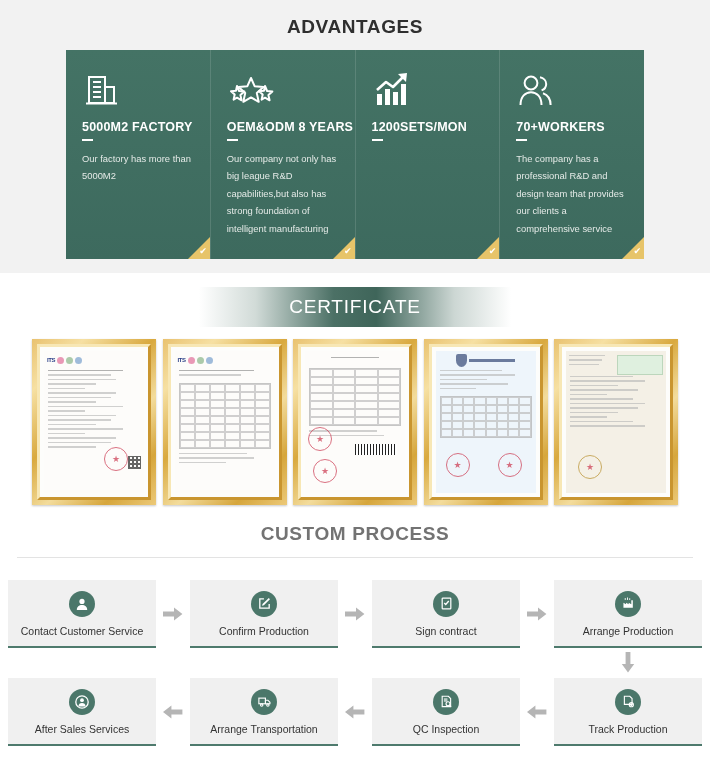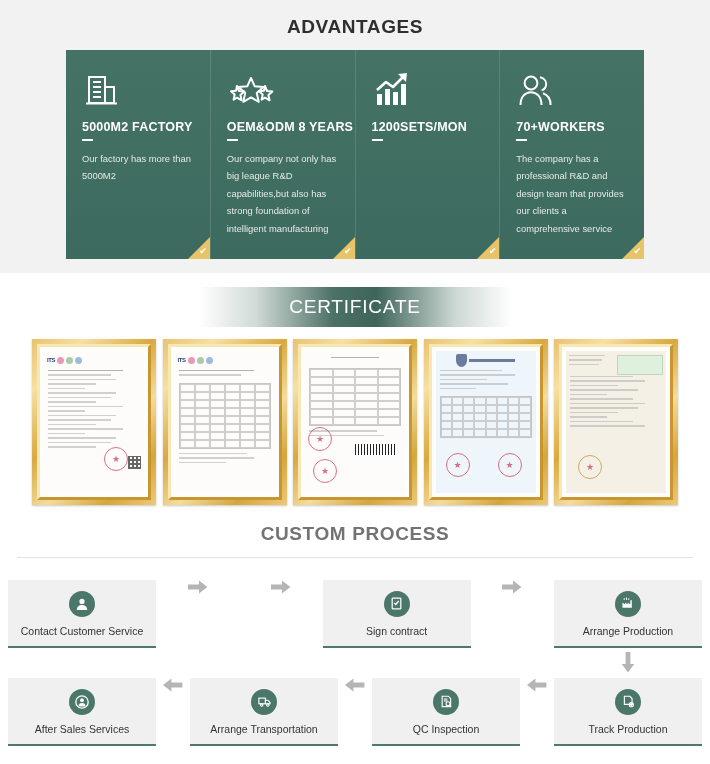--- a/index.html
+++ b/index.html
@@ -229,21 +229,21 @@
     height: 1px;
     background: #e3e3e3;
     margin: 0 auto 22px auto;
   }
   .cp-grid {
     width: 694px;
     margin: 0 auto;
   }
   .cp-row {
     display: flex;
-    align-items: flex-start;
+    align-items: center;
   }
   .cp-box {
     width: 148px;
     background: #f0f0f0;
     border-bottom: 2.5px solid #4e7a6d;
     padding: 11px 4px 9px 4px;
     text-align: center;
   }
   .cp-icon-circle {
     width: 26px; height: 26px;
@@ -634,20 +634,29 @@
         </div>
         <div class="cp-label">Contact Customer Service</div>
       </div>
 
       <div class="cp-arrow">
         <svg width="20" height="14" viewBox="0 0 20 14" fill="#b5b5b5">
           <path d="M0 4.4 H11 V0.6 L19.4 7 L11 13.4 V9.6 H0 Z"></path>
         </svg>
       </div>
 
+      <div class="cp-box">
+        <div class="cp-icon-circle">
+          <svg width="15" height="15" viewBox="0 0 16 16" fill="none" stroke="#ffffff" stroke-width="1.4">
+            <path d="M12.6 2.2 L13.8 3.4 L7.3 9.9 L5.4 10.4 L5.9 8.5 Z" fill="#ffffff" stroke="none"></path>
+            <path d="M13 8.6 V13 H3 V3 H7.4"></path>
+          </svg>
+        </div>
+        <div class="cp-label">Confirm Production</div>
+      </div>
 
       <div class="cp-arrow">
         <svg width="20" height="14" viewBox="0 0 20 14" fill="#b5b5b5">
           <path d="M0 4.4 H11 V0.6 L19.4 7 L11 13.4 V9.6 H0 Z"></path>
         </svg>
       </div>
 
       <div class="cp-box">
         <div class="cp-icon-circle">
           <svg width="15" height="15" viewBox="0 0 16 16" fill="none" stroke="#ffffff" stroke-width="1.3">

